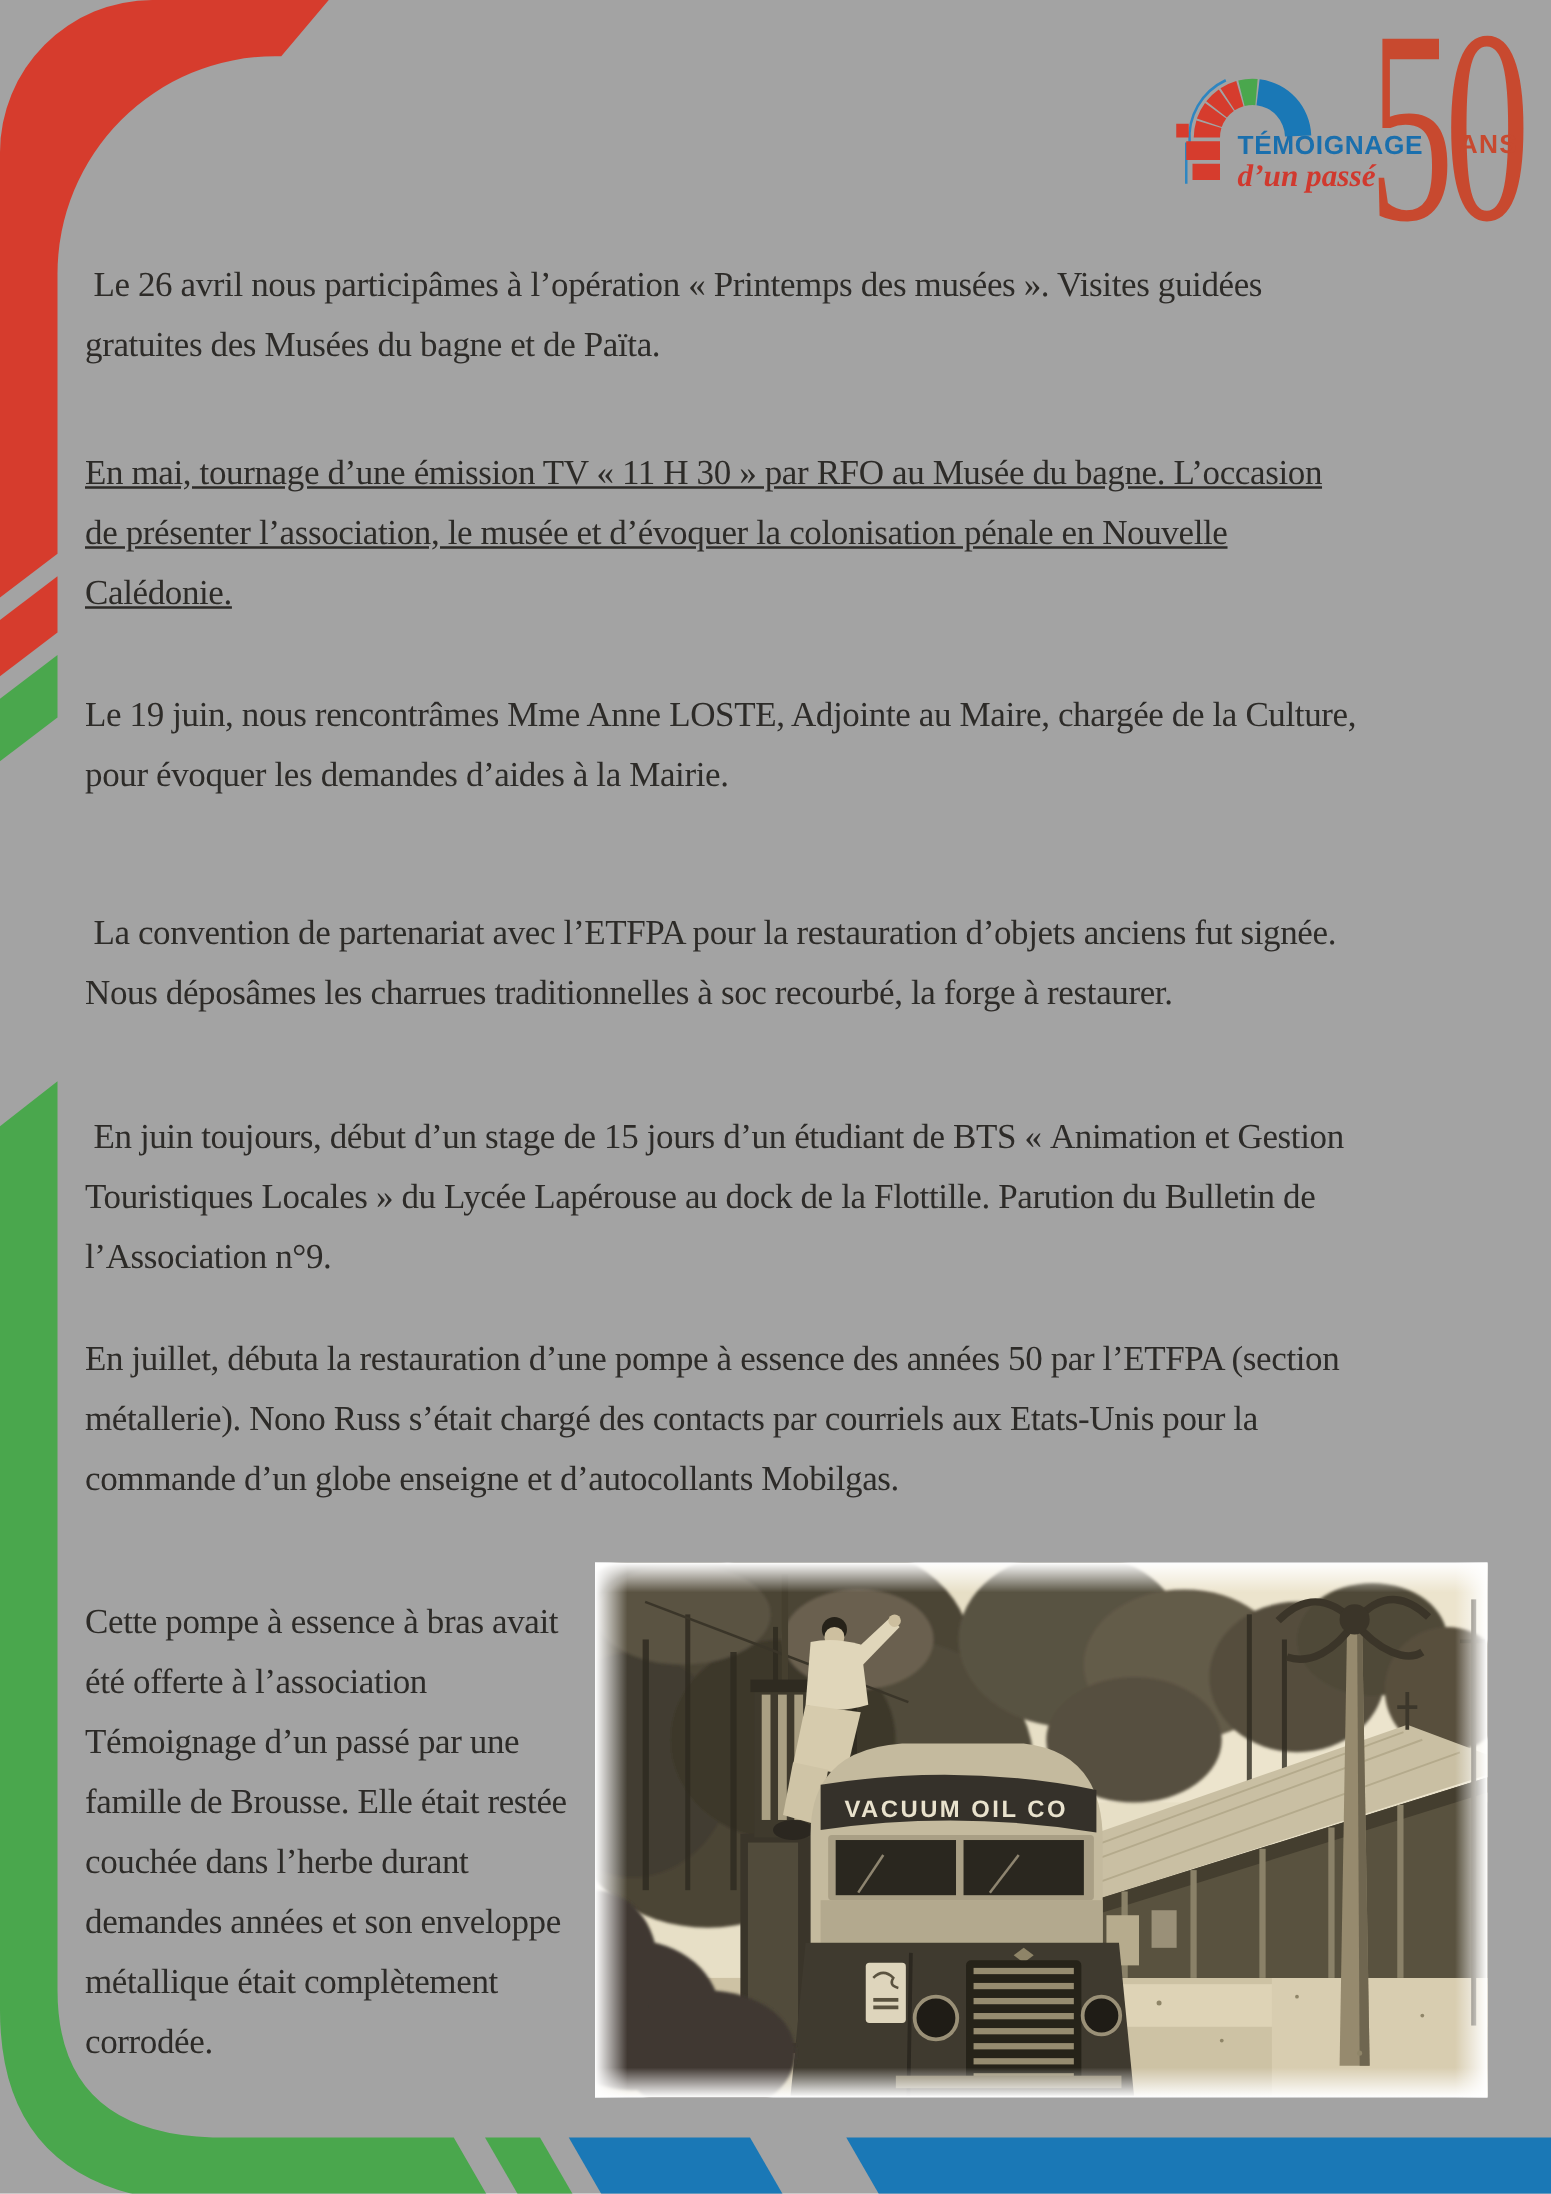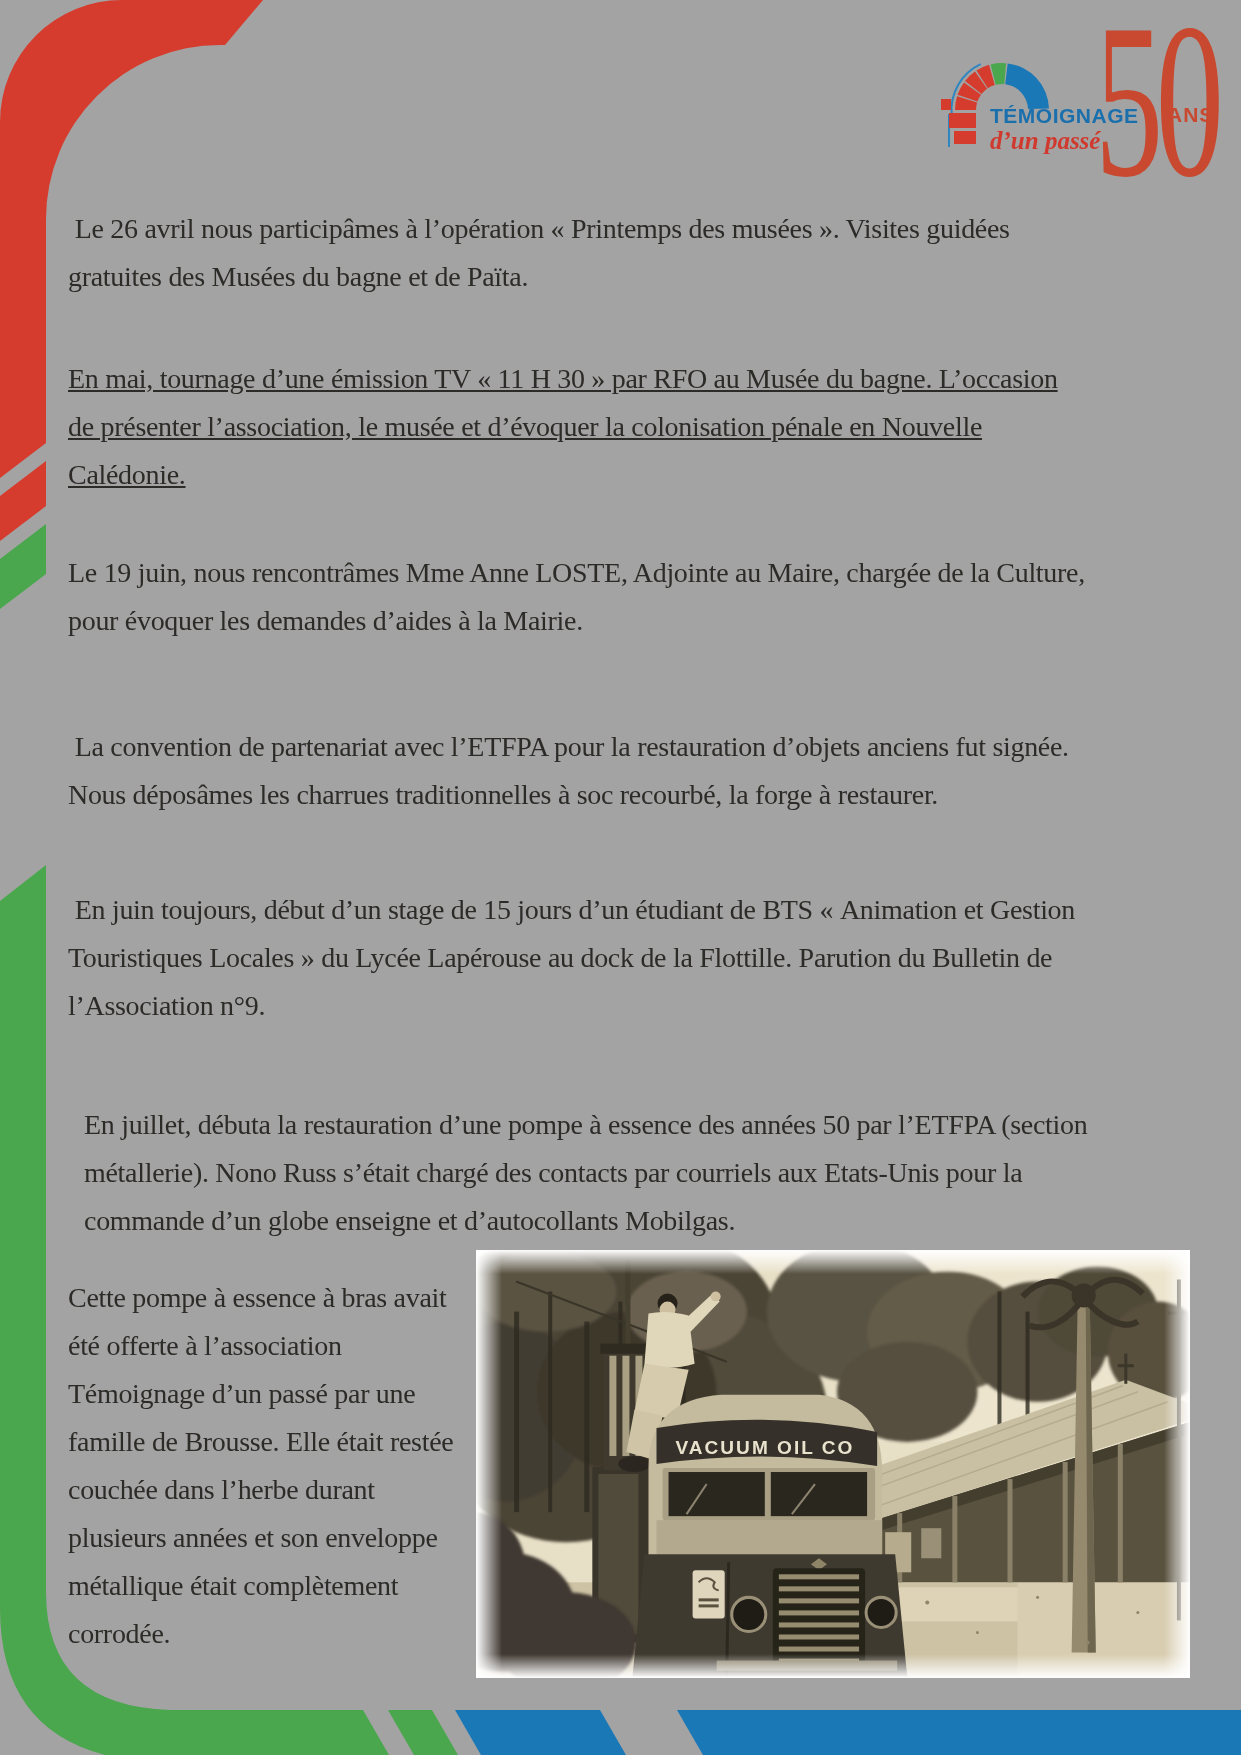--- a/index.html
+++ b/index.html
@@ -9,21 +9,21 @@
   .red{fill:#d63c2d;} .green{fill:#4aa74d;} .blue{fill:#1a78b6;}
 
   
   .logo{position:absolute;left:845px;top:15px;width:396px;height:172px;z-index:2;}
   .logo svg{position:absolute;left:0;top:0;}
 
   
   .para{position:absolute;left:68px;width:1020px;margin:0;
         font-size:28px;line-height:48px;letter-spacing:-0.3px;color:#2d2b28;z-index:1;}
   .p1{top:205px;} .p2{top:355px;text-decoration:underline;} .p3{top:549px;} .p4{top:723px;}
-  .p5{top:886px;} .p6{top:1101px;margin-left:16px;} .p7{top:1274px;width:402px;}
+  .p5{top:886px;} .p6{top:1064px;} .p7{top:1274px;width:402px;}
 
   
   .photo{position:absolute;left:476px;top:1250px;width:714px;height:428px;margin:0;z-index:1;}
   .photo svg{position:absolute;left:0;top:0;}
   .photo-fade{position:absolute;left:0;top:0;width:100%;height:100%;pointer-events:none;
     background:
       linear-gradient(to right,#fff 0,rgba(255,255,255,0) 26px,rgba(255,255,255,0) calc(100% - 26px),#fff 100%),
       linear-gradient(to bottom,#fff 0,rgba(255,255,255,0) 24px,rgba(255,255,255,0) calc(100% - 24px),#fff 100%);}
 </style>
 </head>
@@ -70,21 +70,21 @@
     </svg>
   </header>
 
   <main>
     <p class="para p1">&nbsp;Le 26 avril nous participâmes à l’opération «&nbsp;Printemps des musées&nbsp;». Visites guidées gratuites des Musées du bagne et de Païta.</p>
     <p class="para p2">En mai, tournage d’une émission TV «&nbsp;11 H 30&nbsp;» par RFO au Musée du bagne. L’occasion de présenter l’association, le musée et d’évoquer la colonisation pénale en Nouvelle Calédonie.</p>
     <p class="para p3">Le 19 juin, nous rencontrâmes Mme Anne LOSTE, Adjointe au Maire, chargée de la Culture, pour évoquer les demandes d’aides à la Mairie.</p>
     <p class="para p4">&nbsp;La convention de partenariat avec l’ETFPA pour la restauration d’objets anciens fut signée. Nous déposâmes les charrues traditionnelles à soc recourbé, la forge à restaurer.</p>
     <p class="para p5">&nbsp;En juin toujours, début d’un stage de 15 jours d’un étudiant de BTS «&nbsp;Animation et Gestion Touristiques Locales&nbsp;» du Lycée Lapérouse au dock de la Flottille. Parution du Bulletin de l’Association n°9.</p>
     <p class="para p6">En juillet, débuta la restauration d’une pompe à essence des années 50 par l’ETFPA (section métallerie). Nono Russ s’était chargé des contacts par courriels aux Etats-Unis pour la commande d’un globe enseigne et d’autocollants Mobilgas.</p>
-    <p class="para p7">Cette pompe à essence à bras avait été offerte à l’association Témoignage d’un passé par une famille de Brousse. Elle était restée couchée dans l’herbe durant plusieurs années et son enveloppe métallique était complètement corrodée.</p>
+    <p class="para p7">Cette pompe à essence à bras avait été offerte à l’association Témoignage d’un passé par une famille de Brousse. Elle était restée couchée dans l’herbe durant demandes années et son enveloppe métallique était complètement corrodée.</p>
 
     <figure class="photo">
       <svg width="714" height="428" viewBox="0 0 712 424">
         <defs>
           <filter id="soft">
               <feGaussianBlur stdDeviation="1.4"></feGaussianBlur>
             </filter>
         </defs>
         <rect x="0" y="0" width="712" height="424" fill="#e7dfc6"></rect>
         <rect x="400" y="0" width="312" height="190" fill="#ece4cd"></rect>

